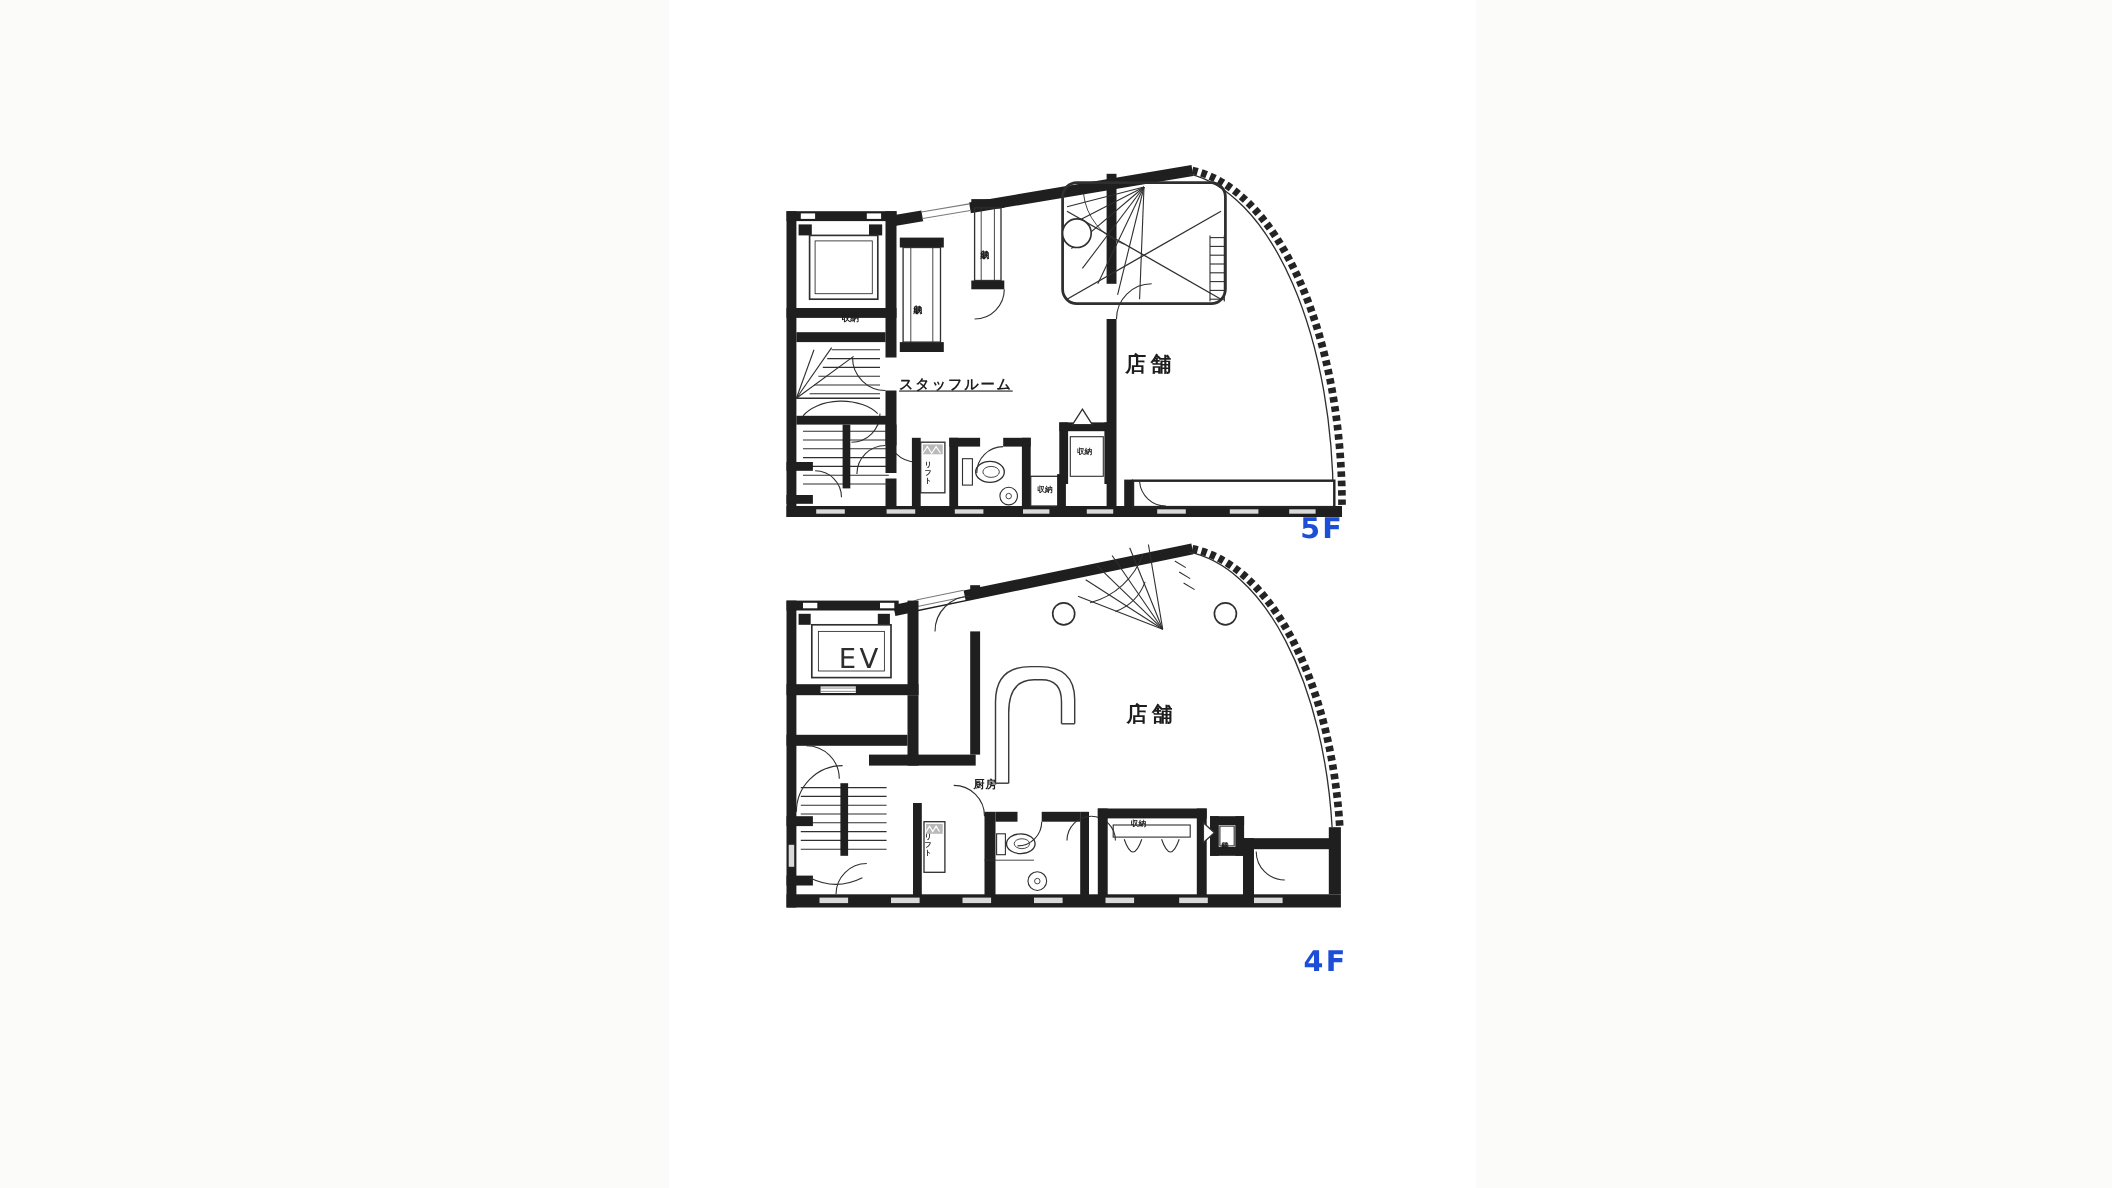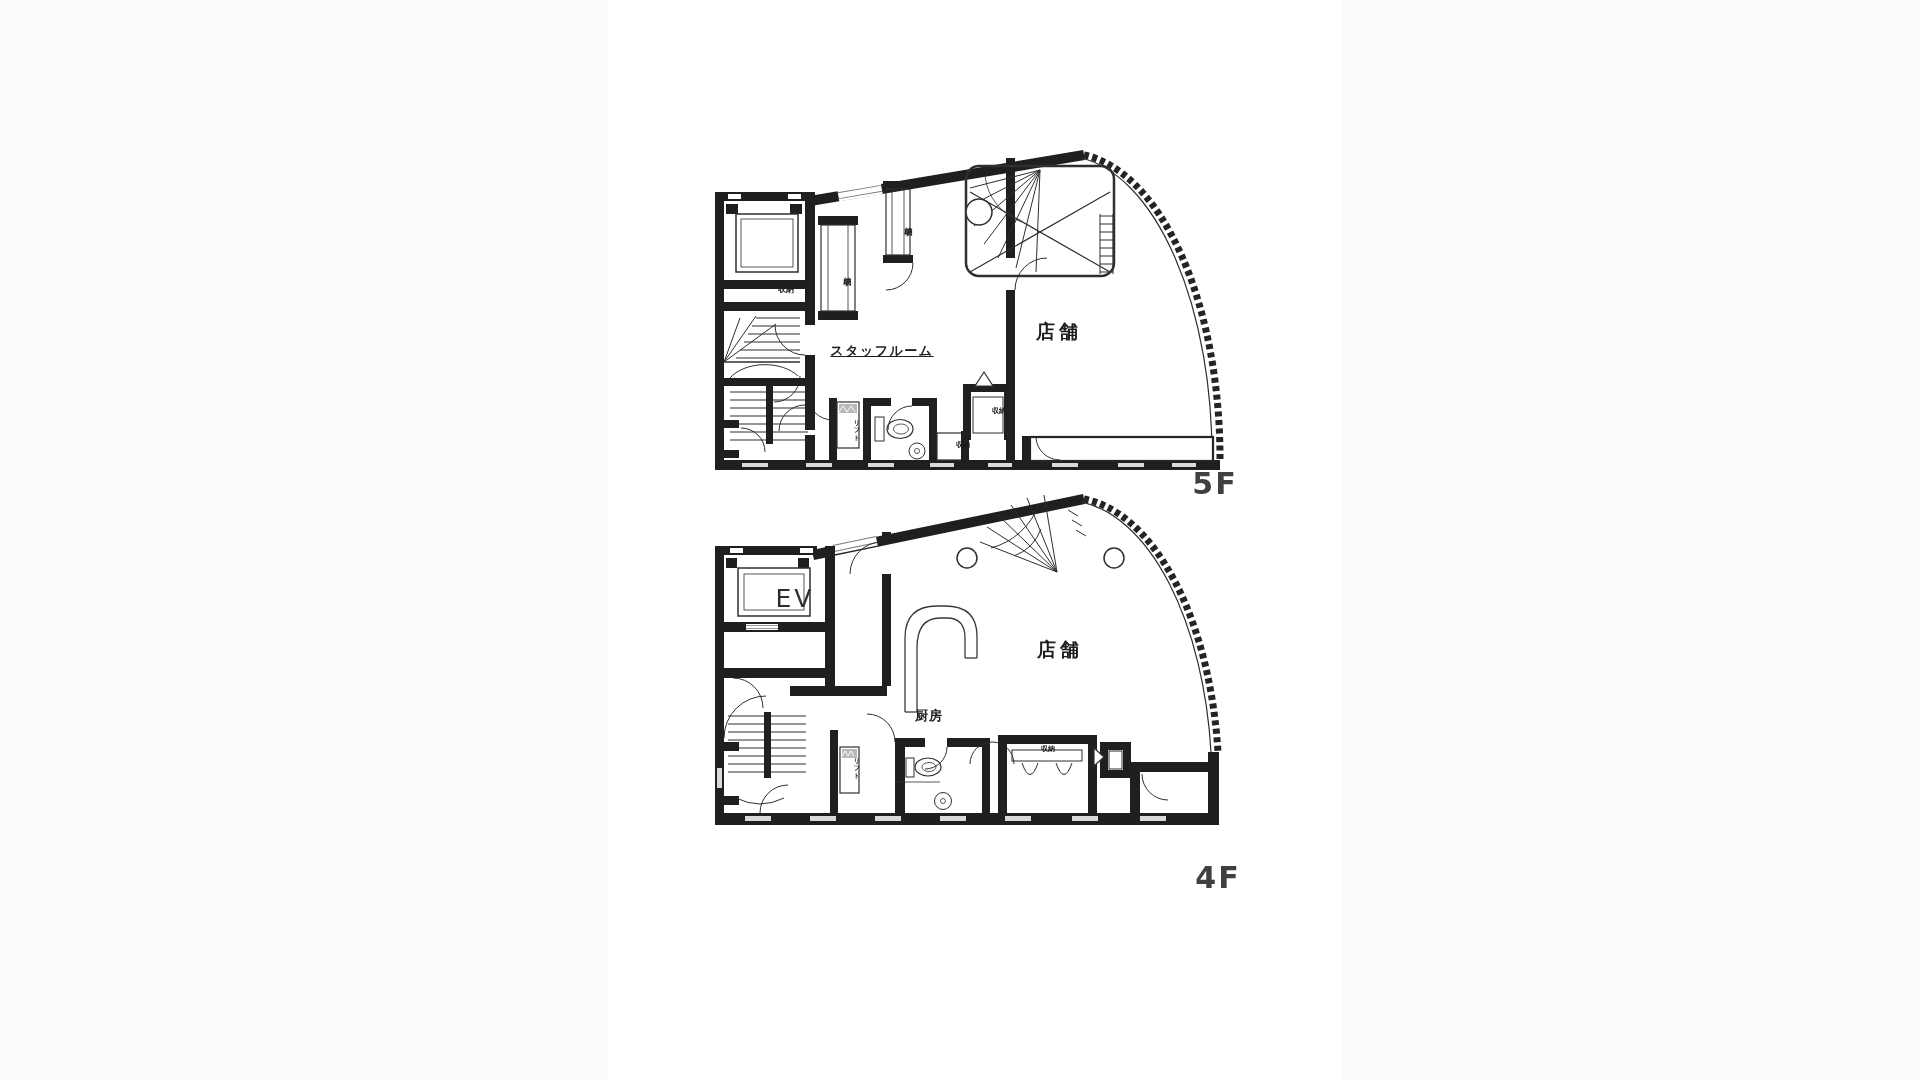--- a/index.html
+++ b/index.html
@@ -9,27 +9,27 @@
     font-family:"DejaVu Sans", sans-serif;
     position:relative;
   }
   #stage{position:absolute;left:0;top:0;width:1920px;height:1080px;}
   #scan-panel{
     position:absolute;left:608px;top:0;width:734px;height:1080px;
     background:#ffffff;
   }
   svg{position:absolute;}
   .lbl{position:absolute;color:#1d1d1d;line-height:1.05;white-space:nowrap;
-       text-align:center;font-weight:bold;margin-left:13px;}
+       text-align:center;font-weight:bold;}
   .v{writing-mode:vertical-rl;text-orientation:upright;white-space:normal;}
   .room-big{font-size:19px;letter-spacing:4px;}
   .room-mid{font-size:13px;letter-spacing:1.5px;}
   .tiny{font-size:8px;font-weight:bold;letter-spacing:0;}
   .tinier{font-size:7px;font-weight:bold;}
-  .floor-tag{font-size:30px;font-weight:bold;color:#404040;letter-spacing:2px;}
+  .floor-tag{font-size:26px;font-weight:bold;color:#1d4ed8;letter-spacing:2px;}
   .ev-tag{font-size:25px;font-weight:normal;color:#2e2e2e;letter-spacing:3px;}
 </style>
 </head>
 <body>
 
 <div id="stage">
   <div id="scan-panel"></div>
 
   <svg style="left:700px;top:130px;" width="560" height="390" viewBox="0 0 560 390">
     <g fill="#1f1f1f" stroke="none">
@@ -343,19 +343,19 @@
   <div class="lbl room-big" style="left:986px;top:322px;width:120px;">店舗</div>
   <div class="lbl tiny v" style="left:890px;top:200px;height:42px;">収納</div>
   <div class="lbl tiny v" style="left:829px;top:250px;height:42px;">収納</div>
   <div class="lbl tiny" style="left:755px;top:286px;width:36px;">収納</div>
   <div class="lbl tinier" style="left:934px;top:442px;width:32px;">収納</div>
   <div class="lbl tinier" style="left:970px;top:408px;width:32px;">収納</div>
   <div class="lbl tinier v" style="left:840px;top:406px;height:40px;font-size:6.5px;">リフト</div>
   <div class="lbl floor-tag" style="left:1172px;top:468px;width:60px;">5F</div>
 
   <div class="lbl ev-tag" style="left:742px;top:586px;width:80px;text-align:center;">EV</div>
-  <div class="lbl" style="left:876px;top:709px;width:80px;font-size:13px;letter-spacing:1px;">厨房</div>
+  <div class="lbl" style="left:856px;top:709px;width:80px;font-size:10px;letter-spacing:1px;">厨房</div>
   <div class="lbl room-big" style="left:987px;top:640px;width:120px;">店舗</div>
   <div class="lbl tinier" style="left:1019px;top:746px;width:32px;">収納</div>
   <div class="lbl tinier v" style="left:1110px;top:742px;height:36px;font-size:6.5px;">収納</div>
   <div class="lbl tinier v" style="left:840px;top:744px;height:40px;font-size:6.5px;">リフト</div>
   <div class="lbl floor-tag" style="left:1175px;top:862px;width:60px;">4F</div>
 </div>
 
 </body></html>

